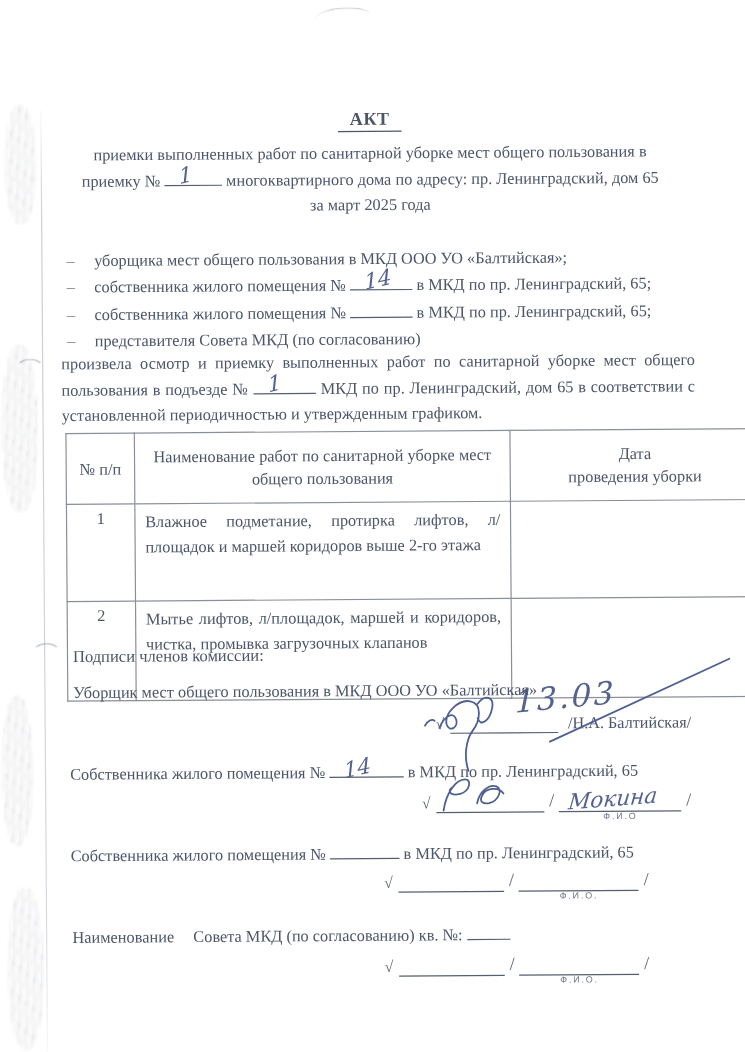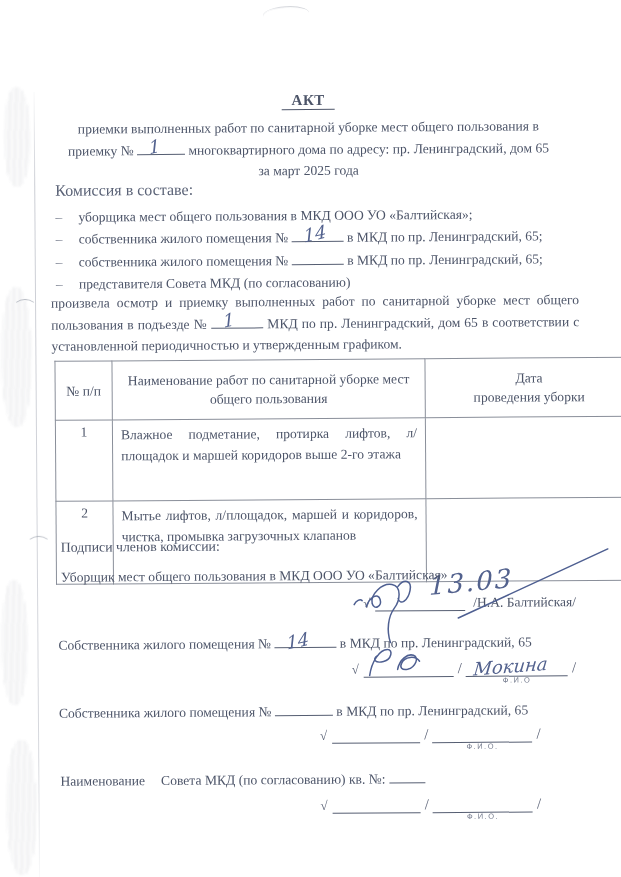--- a/index.html
+++ b/index.html
@@ -83,21 +83,20 @@
   <div class="abs intro">
     <div>приемки выполненных работ по санитарной уборке мест общего пользования в</div>
     <div>
       <span>приемку №</span>
       <span class="blank w48"><span class="hw hw-num">1</span></span>
       <span>многоквартирного дома по адресу: пр. Ленинградский, дом 65</span>
     </div>
     <div>за март 2025 года</div>
   </div>
 
-  <div class="abs section-heading">Комиссия в составе:</div>
 
   <div class="abs members">
     <div class="member">
       <span class="dash">–</span>
       <span class="mtext">уборщика мест общего пользования в МКД ООО УО «Балтийская»;</span>
     </div>
     <div class="member">
       <span class="dash">–</span>
       <span class="mtext">
         <span>собственника жилого помещения №</span>

